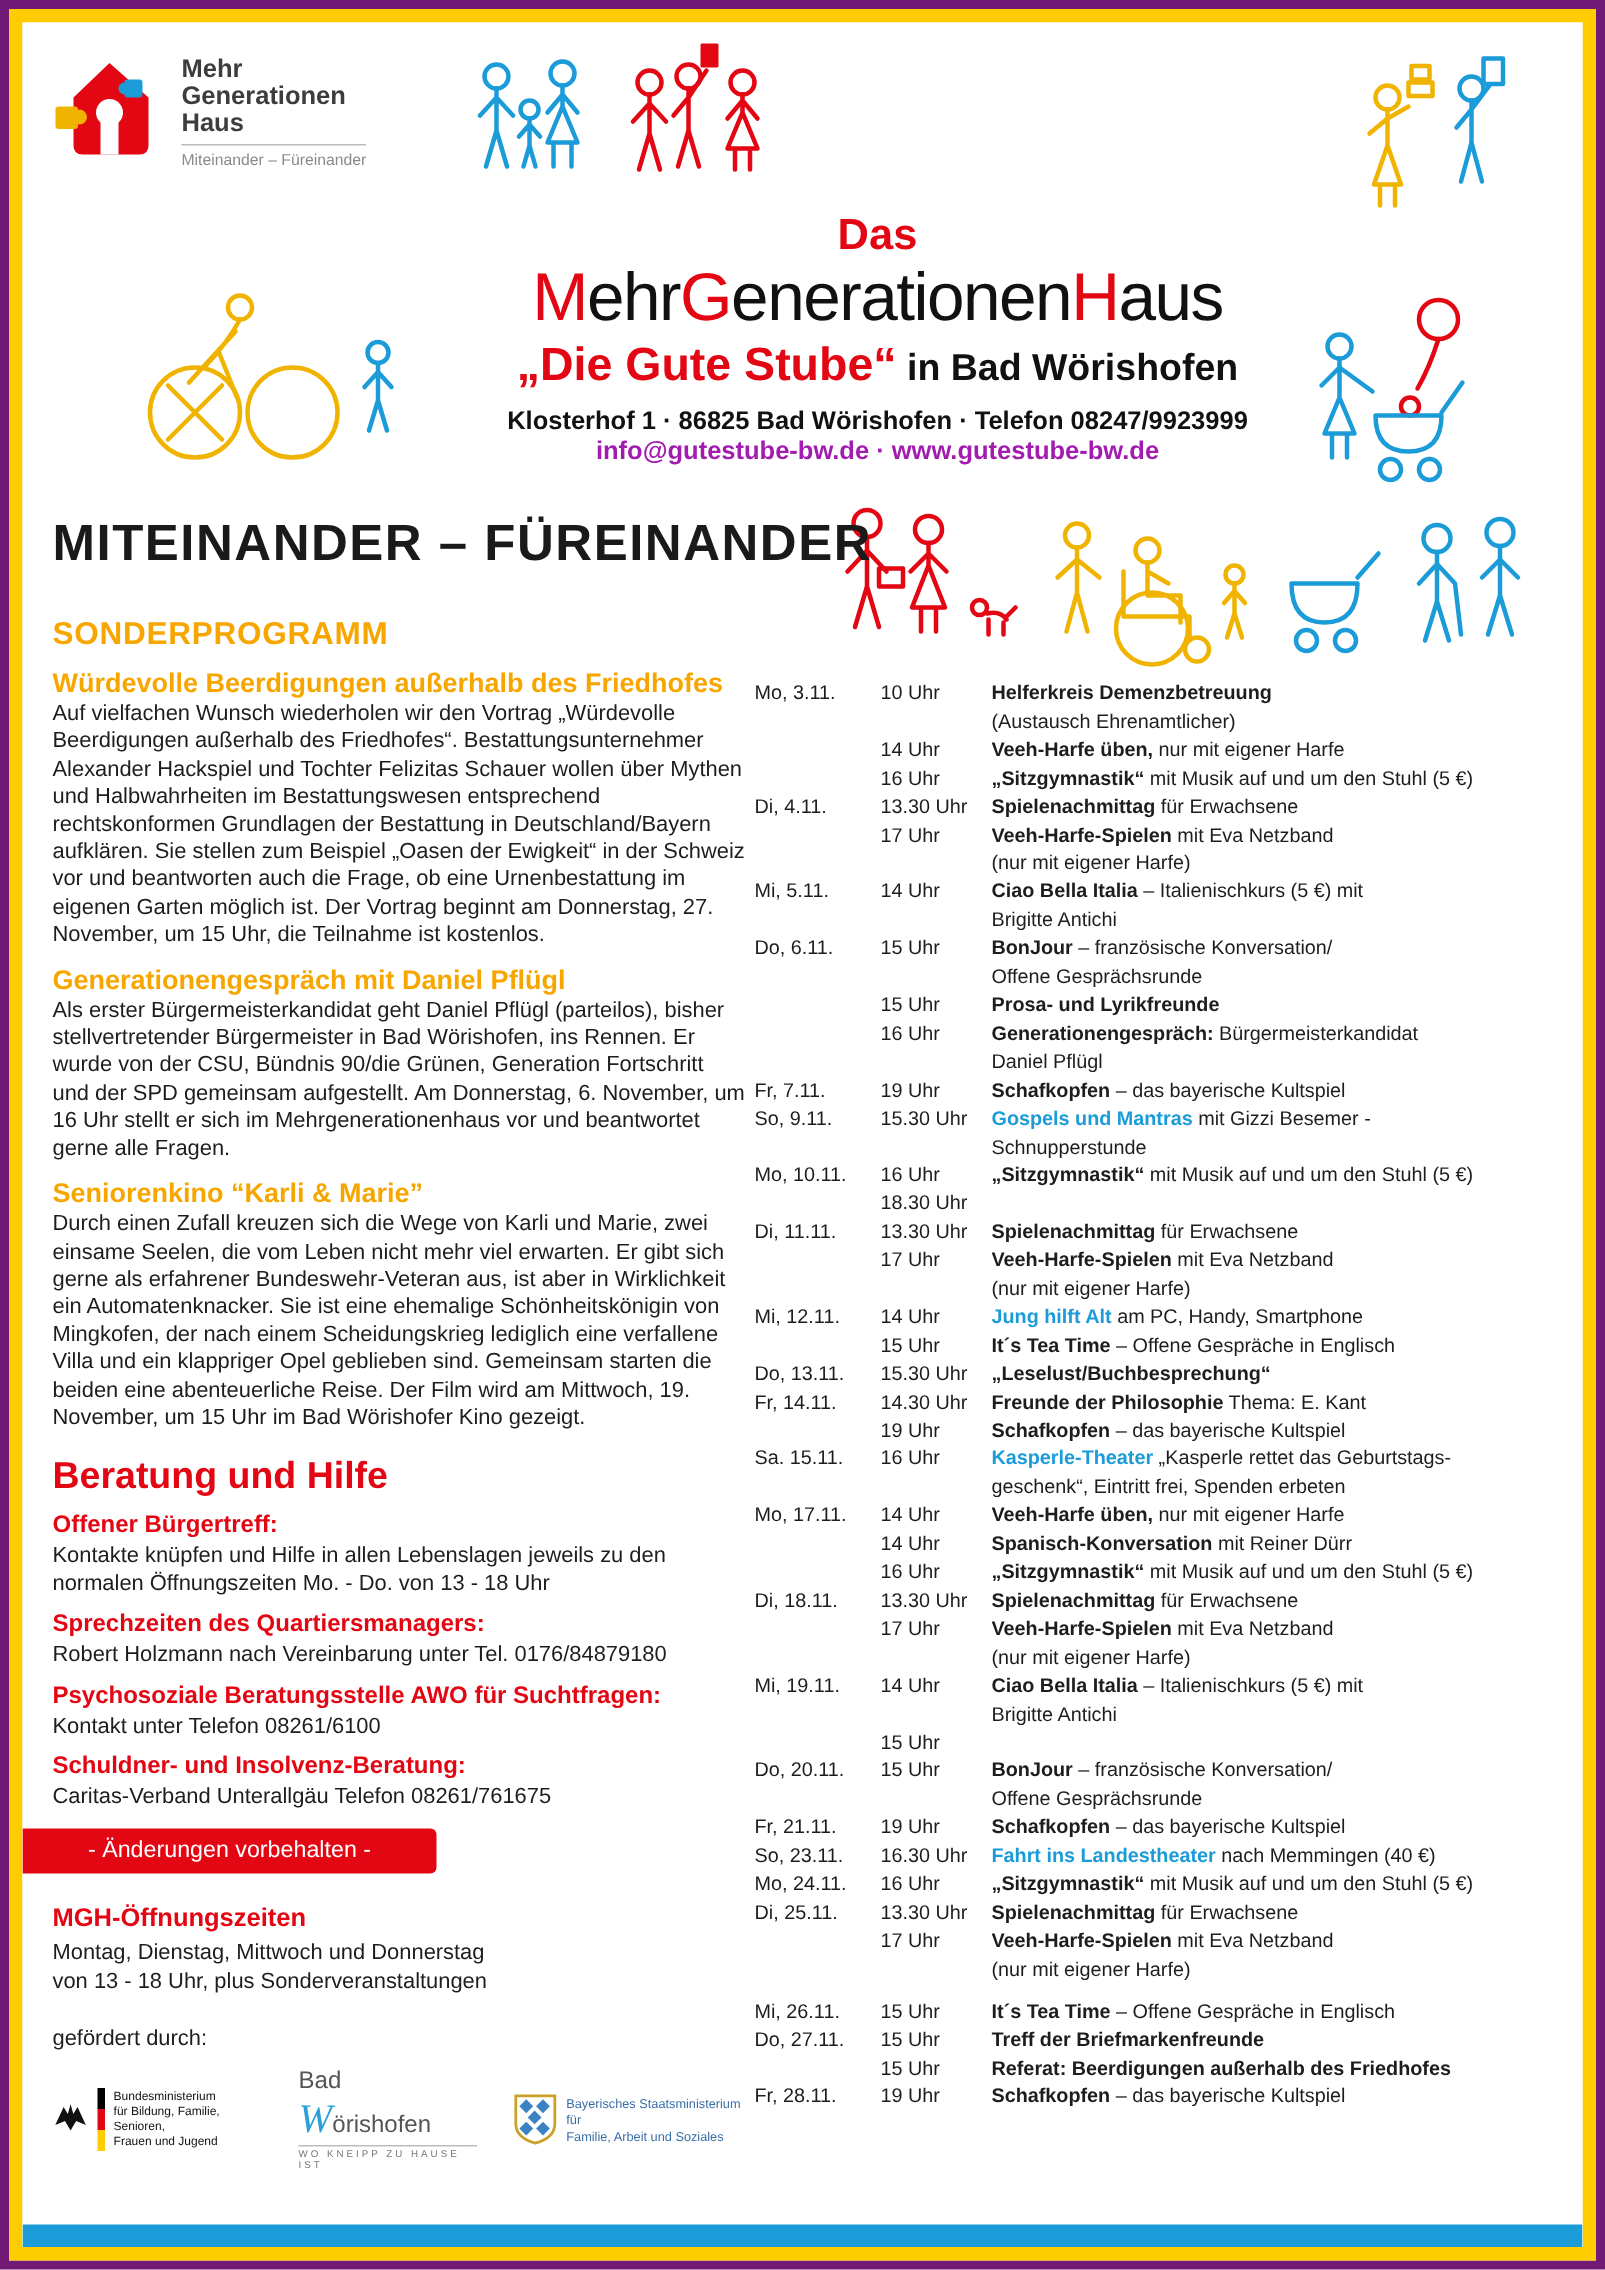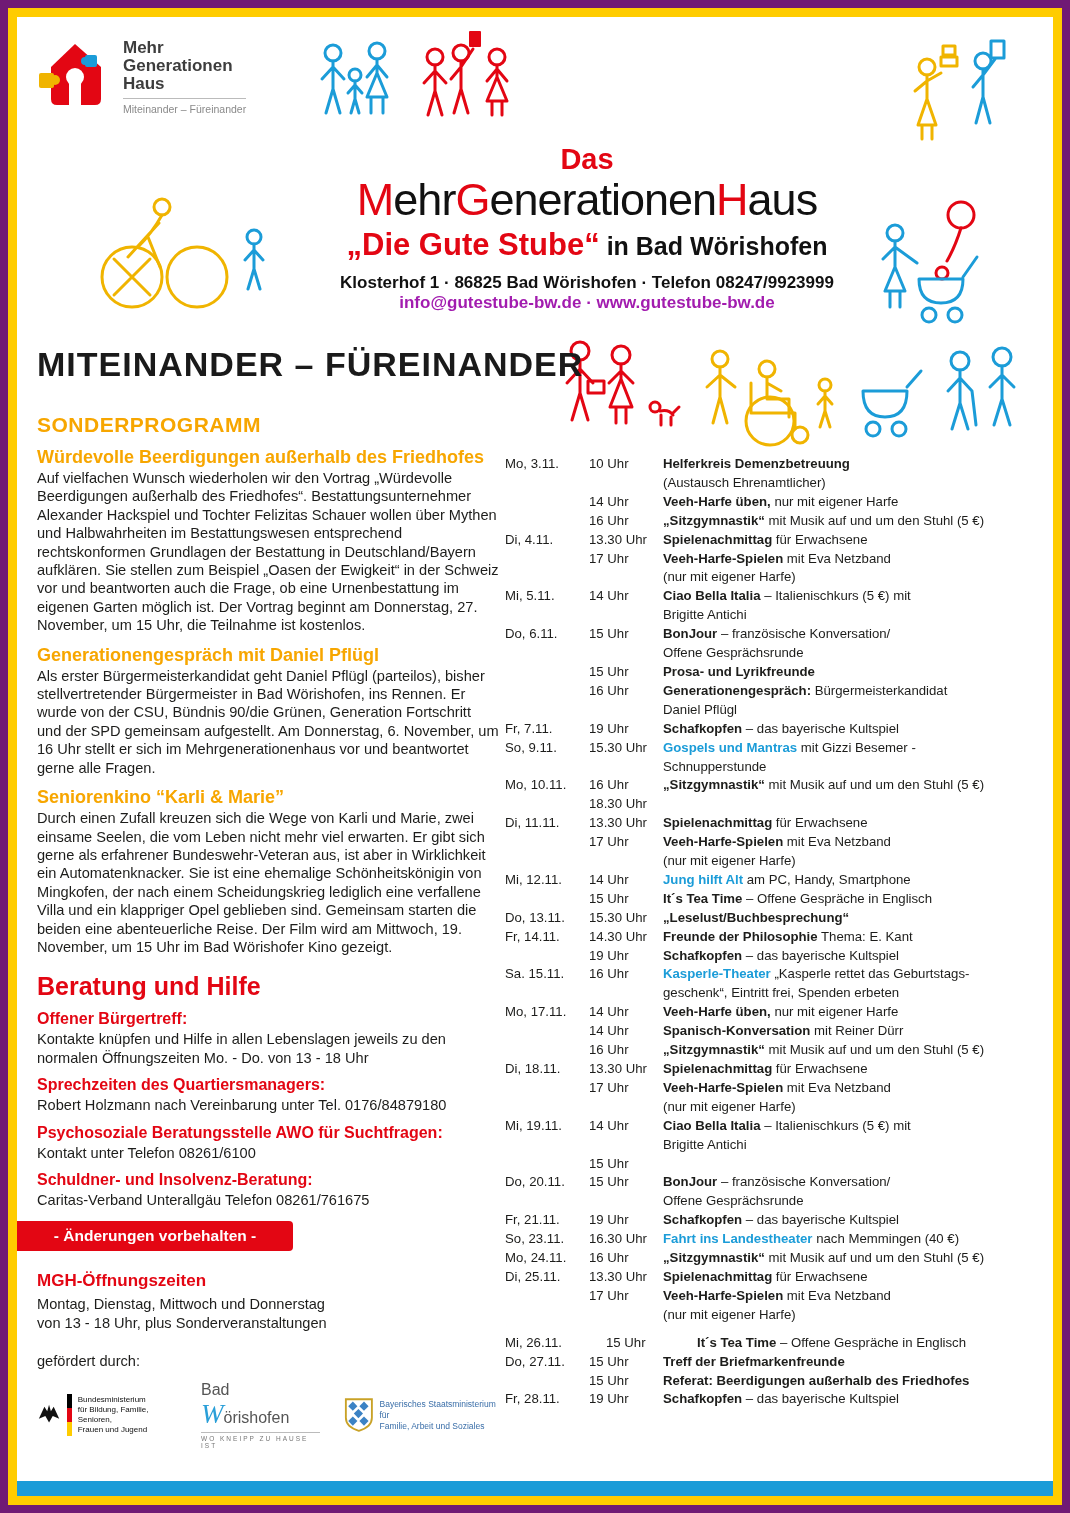--- a/index.html
+++ b/index.html
@@ -1,18 +1,18 @@
 <!DOCTYPE html>
 <html><head>
 <meta charset="utf-8">
 <style>
   * { margin:0; padding:0; box-sizing:border-box; }
   html,body { width:1070px; height:1513px; }
   body { position:relative; font-family:"Liberation Sans","DejaVu Sans",sans-serif; background:#fff; }
-  .frame { position:absolute; inset:0; border:8px solid #701a75; }
+  .frame { position:absolute; inset:0; border:6px solid #701a75; }
   .inner { position:absolute; inset:0; border:9px solid #ffcc00; }
   .page  { position:absolute; inset:0; background:#fff; overflow:hidden; }
   .bottom-bar { position:absolute; left:0; right:0; bottom:0; height:15px; background:#1b9cd8; }
 
   
   .logo { position:absolute; left:18px; top:18px; display:flex; gap:12px; align-items:flex-start; }
   .logo-text { padding-top:4px; }
   .logo-line { font-size:17px; line-height:18px; font-weight:bold; color:#3d3d3d; }
   .logo-tagline { font-size:10.5px; color:#8a8a8a; margin-top:5px; padding-top:4px; border-top:1px solid #bbb; }
 
@@ -41,38 +41,38 @@
 
   
   .left-col { position:absolute; left:20px; top:396px; width:462px; color:#1d1d1b; }
   .sp-title { color:#f7a600; font-size:21px; line-height:24px; font-weight:bold; letter-spacing:.5px; margin-bottom:6px; }
   .article h3 { color:#f7a600; font-size:18px; line-height:20px; margin:10px 0 2px; }
   .article p  { font-size:14.6px; line-height:18.4px; }
   .bh-title { color:#e30613; font-size:25px; line-height:29px; font-weight:bold; margin:16px 0 6px; }
   .bh-item h4 { color:#e30613; font-size:16px; line-height:19px; margin:8px 0 2px; }
   .bh-item p  { font-size:14.6px; line-height:18.4px; }
   .banner { margin:12px 0 0 -20px; width:276px; height:30px; line-height:30px; text-align:center;
-            background:#e30613; color:#fff; font-weight:bold; font-size:15.5px; border-radius:0 4px 4px 0; }
+            background:#e30613; color:#fff; font-weight:normal; font-size:15.5px; border-radius:0 4px 4px 0; }
   .hours-title { color:#e30613; font-size:17px; line-height:20px; margin:20px 0 4px; }
   .hours-body { font-size:14.6px; line-height:19px; white-space:pre-line; }
   .funded-label { margin-top:20px; font-size:14.6px; }
   .funders { margin-top:12px; display:flex; gap:24px; align-items:center; }
   .funder { display:flex; gap:6px; align-items:center; }
   .flag-stripe { width:5px; height:42px; background:linear-gradient(#000 0 33%, #e30613 33% 66%, #ffcc00 66% 100%); }
   .bund-text div { font-size:8px; line-height:10px; color:#111; }
   .bw-name { font-size:16px; color:#555; }
   .bw-w { font-family:"Liberation Serif","DejaVu Serif",serif; font-style:italic; font-size:27px; color:#2a9fd8; }
   .bw-tag { font-size:6.5px; letter-spacing:2px; color:#777; margin-top:2px; border-top:1px solid #bbb; padding-top:2px; }
   .bay-text div { font-size:8.5px; line-height:11px; color:#3a6ea8; }
 
   
   .right-col { position:absolute; left:488px; top:438px; width:534px; }
   .month-title { color:#1b9cd8; font-size:33px; line-height:40px; font-weight:bold; margin-bottom:18px; }
   .sched-row { display:flex; font-size:13.2px; line-height:18.9px; white-space:nowrap; color:#1d1d1b; }
-  .sched-row.gap { margin-top:9px;gap:17px; }
+  .sched-row.gap { margin-top:9px; }
   .sc-date { width:84px; flex:none; }
   .sc-time { width:74px; flex:none; }
   .sc-event { flex:1; overflow:hidden; }
   .seg-b  { font-weight:bold;margin-top:16px; }
   .seg-hb { font-weight:bold; color:#1b9cd8; }
   .seg-n  { font-weight:normal; }
 </style>
 </head>
 <body>
 

